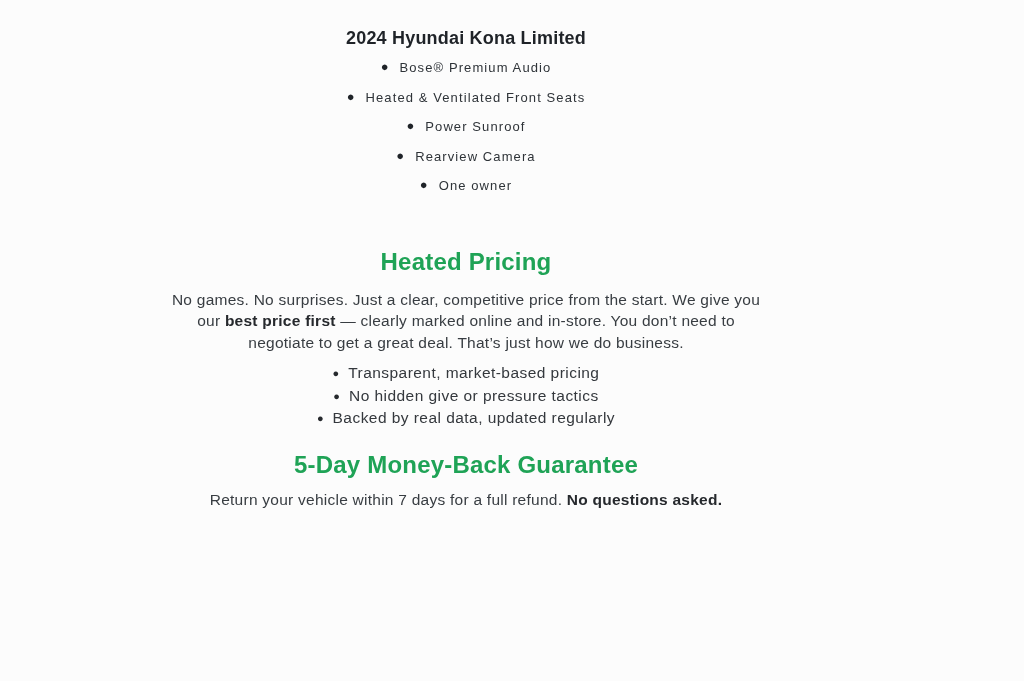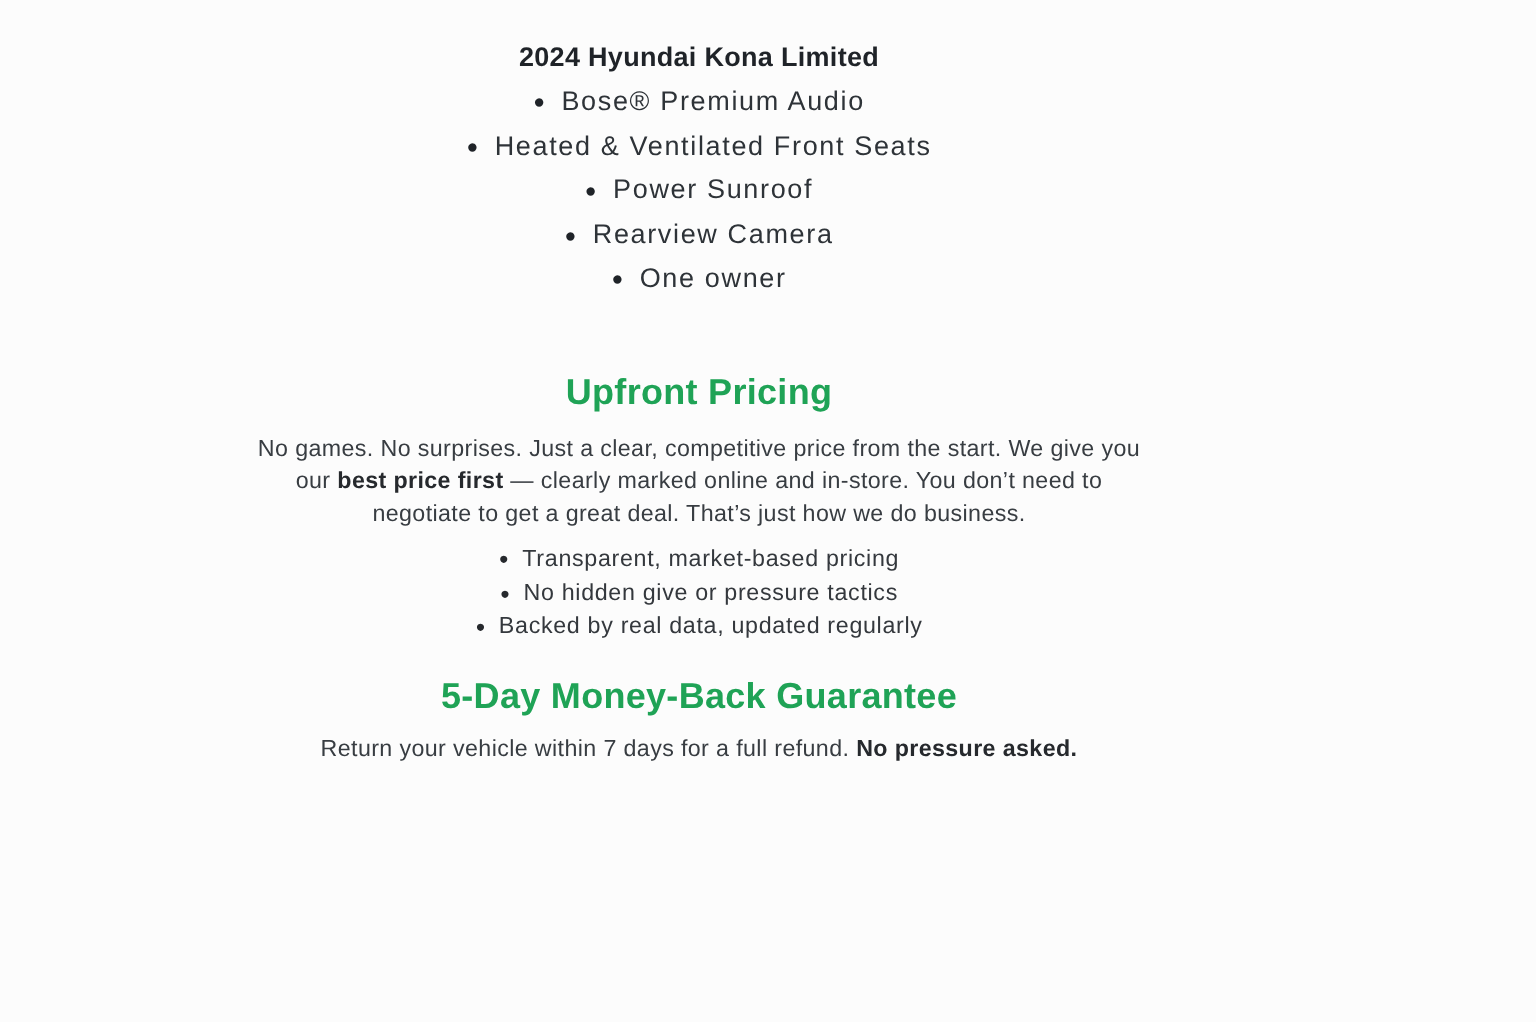--- a/index.html
+++ b/index.html
@@ -26,21 +26,21 @@
     font-size: 18px;
     line-height: 18px;
     font-weight: bold;
     letter-spacing: 0.2px;
     color: #1f2328;
   }
   ul.features {
     list-style: none;
     margin: 6px 0 0 0;
     padding: 0;
-    font-size: 18px;
+    font-size: 13px;
     line-height: 28.6px;
     letter-spacing: 1.1px;
     color: #2e3338;
   }
   ul.features li::before {
     content: "\25CF";
     font-size: 13px;
     letter-spacing: 0;
     margin-right: 11px;
     vertical-align: 1px;
@@ -102,29 +102,29 @@
     <h3 class="vehicle-title">2024 Hyundai Kona Limited</h3>
 
     <ul class="features">
       <li>Bose® Premium Audio</li>
       <li>Heated &amp; Ventilated Front Seats</li>
       <li>Power Sunroof</li>
       <li>Rearview Camera</li>
       <li>One owner</li>
     </ul>
 
-    <h2 class="section-heading" id="upfront-heading" style="color: rgb(31, 163, 86);">Upfront Pricing</h2>
+    <h2 class="section-heading" id="upfront-heading" style="color: rgb(31, 163, 86);">Heated Pricing</h2>
 
     <p class="body-text"><span>No games. No surprises. Just a clear, competitive price from the start. We give you our </span><span class="bold">best price first</span><span> — clearly marked online and in-store. You don’t need to negotiate to get a great deal. That’s just how we do business.</span></p>
 
     <ul class="points">
       <li>Transparent, market-based pricing</li>
       <li>No hidden give or pressure tactics</li>
       <li>Backed by real data, updated regularly</li>
     </ul>
 
     <h2 class="section-heading" id="guarantee-heading" style="color: rgb(31, 163, 86);">5-Day Money-Back Guarantee</h2>
 
 
-    <p class="guarantee-line second"><span>Return your vehicle within 7 days for a full refund. </span><span class="bold">No pressure asked.</span></p>
+    <p class="guarantee-line second"><span>Return your vehicle within 7 days for a full refund. </span><span class="bold">No questions asked.</span></p>
 
   </div>
 </div>
 
 </body></html>

